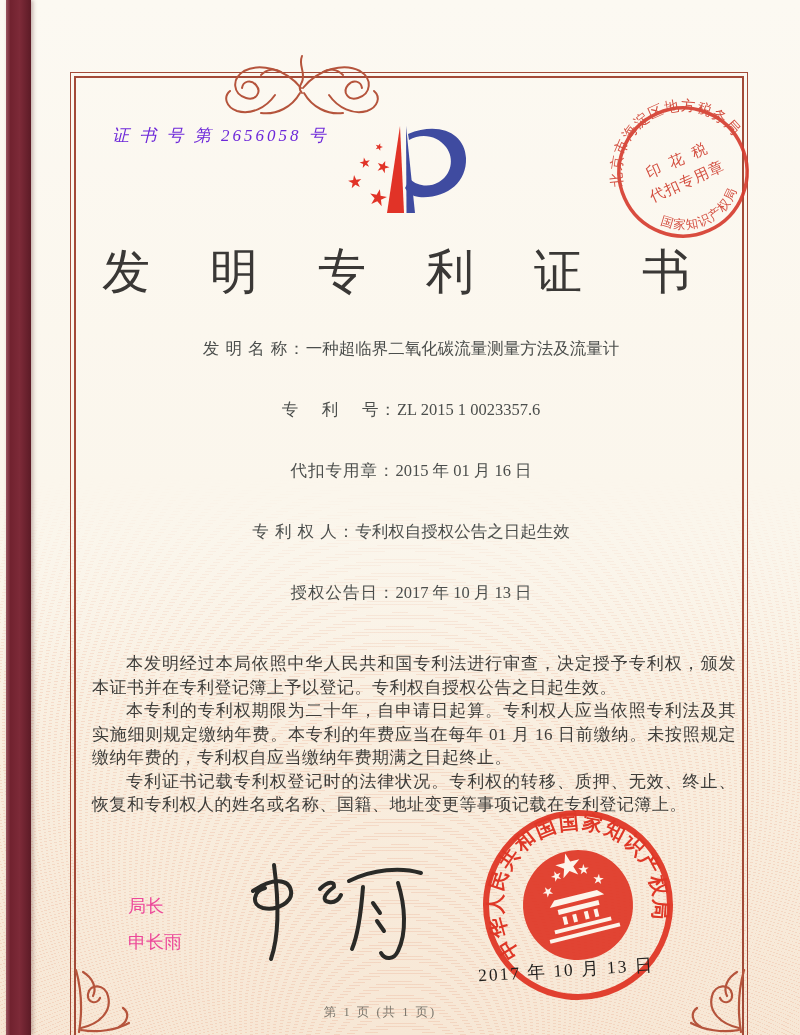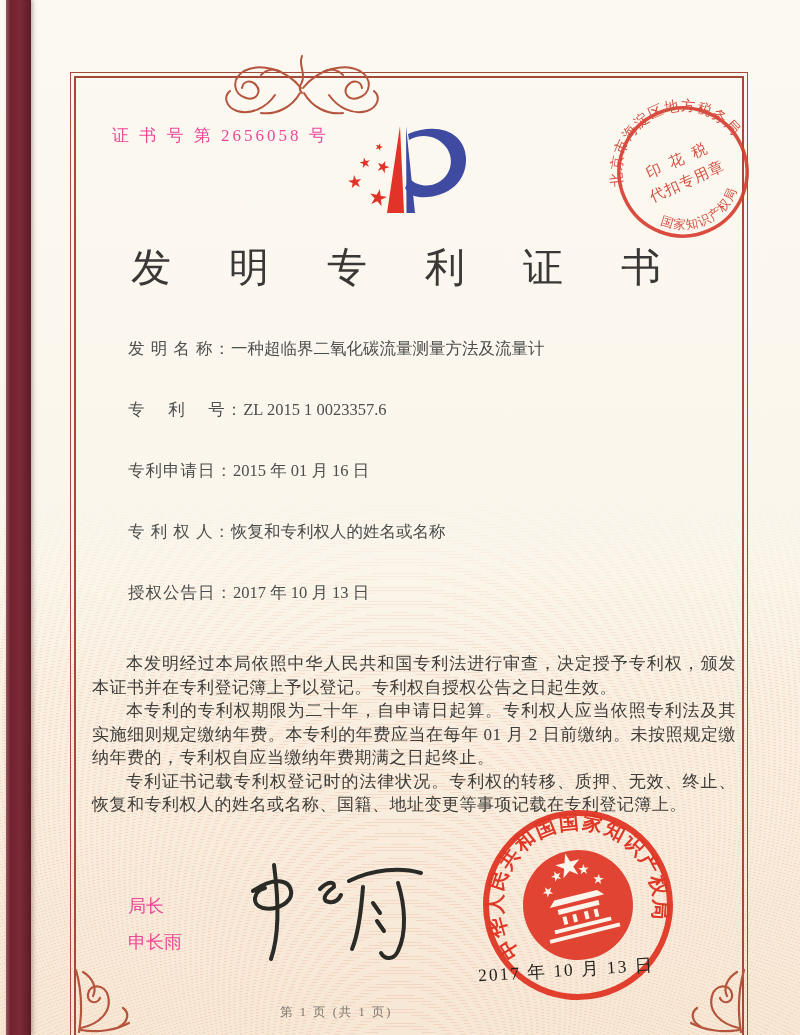--- a/index.html
+++ b/index.html
@@ -13,36 +13,36 @@
     background:repeating-radial-gradient(120% 80% at 50% 130%, rgba(221,116,78,.16) 0 1px, rgba(0,0,0,0) 1px 6px);}
   .waves-fade{position:absolute;left:0;right:0;top:46%;height:20%;pointer-events:none;
     background:linear-gradient(to bottom,#fbf6ec 0%,rgba(251,246,236,0) 100%);}
   .binding{position:absolute;left:6px;top:0;width:25px;height:100%;
     background:linear-gradient(90deg,#9a5560 0%,#71222f 18%,#7d2a38 55%,#5c1b26 100%);
     box-shadow:2px 0 4px rgba(90,40,40,.35);}
   .frame{position:absolute;left:70px;top:72px;width:676px;height:980px;
     border:1px solid var(--border-red,#a34a38);}
   .frame::before{content:'';position:absolute;inset:3px;border:2px solid var(--border-red,#a34a38);}
   .abs{position:absolute;}
-  .certno{left:112px;top:124px;font-size:17px;letter-spacing:3px;color:#ec4899;}
-  .title{left:0;right:8px;top:240px;text-align:center;font-size:40px;color:#3a3836;
+  .certno{left:112px;top:124px;font-size:17px;letter-spacing:3px;color:#6d28d9;font-style:italic;}
+  .title{left:0;right:8px;top:240px;text-align:center;font-size:48px;color:#3a3836;
     letter-spacing:24px;text-indent:24px;font-weight:500;}
-  .fields{left:128px;right:78px;top:338px;font-size:16.5px;color:#4b4e4c;}
+  .fields{left:100px;right:78px;top:338px;font-size:16.5px;color:#4b4e4c;text-align:center;}
   .fields .row{margin-bottom:39px;white-space:nowrap;}
   .fields .lab{letter-spacing:1px;}
   .paras{left:92px;right:64px;top:652px;font-size:17px;line-height:23.5px;
     color:#3e3d3a;text-align:justify;letter-spacing:.5px;}
   .paras p{margin:0;text-indent:2em;}
   .director{left:128px;top:888px;font-size:18px;color:#ec4899;line-height:36px;
     font-family:"Liberation Sans","DejaVu Sans",sans-serif;}
   .sig{left:225px;top:855px;}
   .seal{left:468px;top:795px;transform:rotate(-14deg);}
   .issuedate{left:478px;top:958px;font-size:17.5px;color:#201f1d;letter-spacing:2px;
     transform:rotate(-3.5deg);white-space:nowrap;}
-  .footer{left:280px;top:1004px;width:200px;text-align:left;font-size:12.5px;
+  .footer{left:280px;top:1004px;width:200px;text-align:center;font-size:12.5px;
     color:#7b766c;letter-spacing:2px;}
   .taxstamp{left:603px;top:92px;transform:rotate(-24deg);opacity:.9;}
   .logo{left:320px;top:114px;}
   .ornament{left:213px;top:48px;}
   .cornerL{left:72px;top:936px;}
   .cornerR{left:666px;top:936px;transform:scale(-1,1);}
   svg{display:block;}
 </style>
 </head>
 <body>
@@ -114,28 +114,28 @@
   </text>
   <text x="80" y="72" font-size="15" fill="#cf3c2d" text-anchor="middle" letter-spacing="3">印 花 税</text>
   <text x="80" y="95" font-size="15" fill="#cf3c2d" text-anchor="middle" letter-spacing="1">代扣专用章</text>
 </svg>
 
 <div class="abs title">发 明 专 利 证 书</div>
 
 <div class="abs fields">
   <div class="row"><span class="lab">发 明 名 称：</span><span>一种超临界二氧化碳流量测量方法及流量计</span></div>
   <div class="row"><span class="lab">专　 利　 号：</span><span>ZL 2015 1 0023357.6</span></div>
-  <div class="row"><span class="lab">专利申请日：</span><span>2015 年 01 月 16 日</span></div>
-  <div class="row"><span class="lab">专 利 权 人：</span><span>恢复和专利权人的姓名或名称</span></div>
+  <div class="row"><span class="lab">代扣专用章：</span><span>2015 年 01 月 16 日</span></div>
+  <div class="row"><span class="lab">专 利 权 人：</span><span>专利权自授权公告之日起生效</span></div>
   <div class="row"><span class="lab">授权公告日：</span><span>2017 年 10 月 13 日</span></div>
 </div>
 
 <div class="abs paras">
   <p>本发明经过本局依照中华人民共和国专利法进行审查，决定授予专利权，颁发本证书并在专利登记簿上予以登记。专利权自授权公告之日起生效。</p>
-  <p>本专利的专利权期限为二十年，自申请日起算。专利权人应当依照专利法及其实施细则规定缴纳年费。本专利的年费应当在每年 01 月 2 日前缴纳。未按照规定缴纳年费的，专利权自应当缴纳年费期满之日起终止。</p>
+  <p>本专利的专利权期限为二十年，自申请日起算。专利权人应当依照专利法及其实施细则规定缴纳年费。本专利的年费应当在每年 01 月 16 日前缴纳。未按照规定缴纳年费的，专利权自应当缴纳年费期满之日起终止。</p>
   <p>专利证书记载专利权登记时的法律状况。专利权的转移、质押、无效、终止、恢复和专利权人的姓名或名称、国籍、地址变更等事项记载在专利登记簿上。</p>
 </div>
 
 <div class="abs director">
   <div>局长</div>
   <div>申长雨</div>
 </div>
 
 <svg class="abs sig" width="205" height="115" viewBox="0 0 205 115">
   <g stroke="#2a2a27" stroke-width="4" fill="none" stroke-linecap="round" stroke-linejoin="round">

